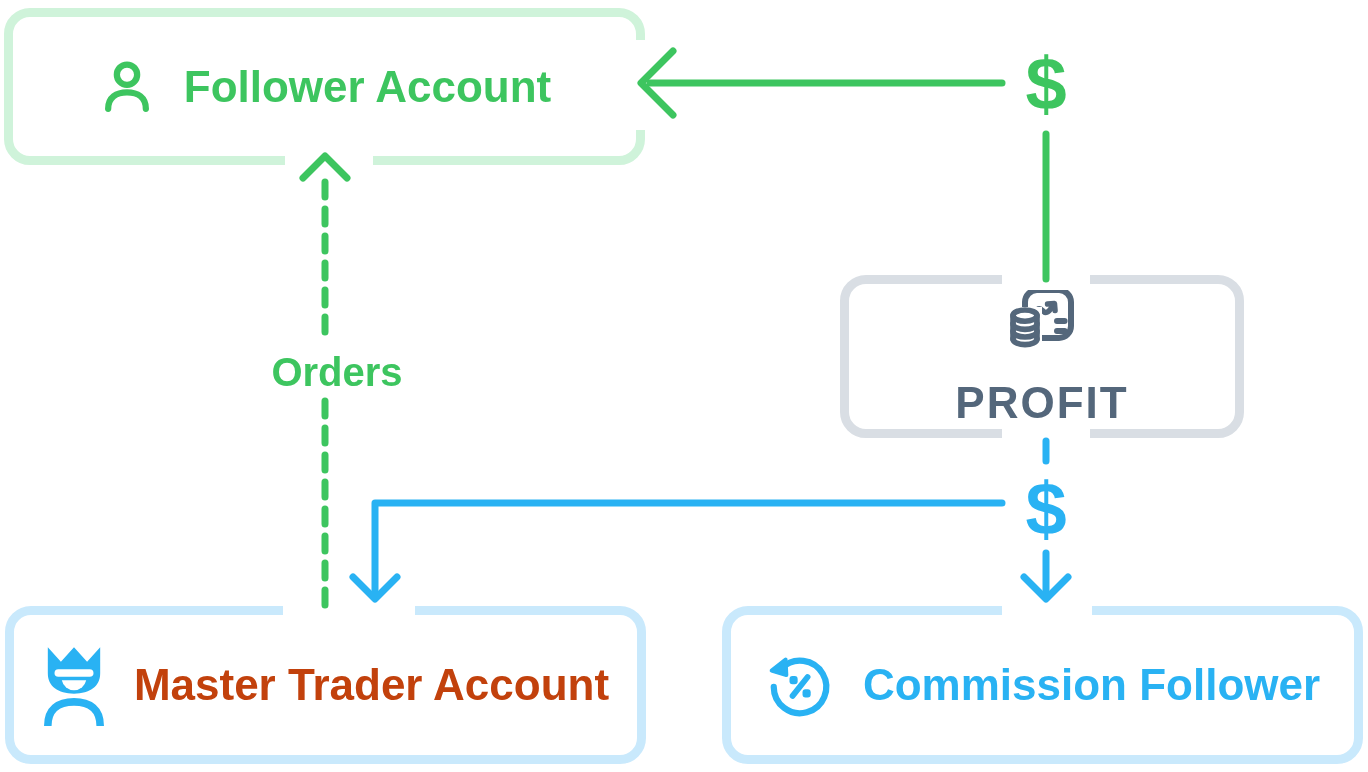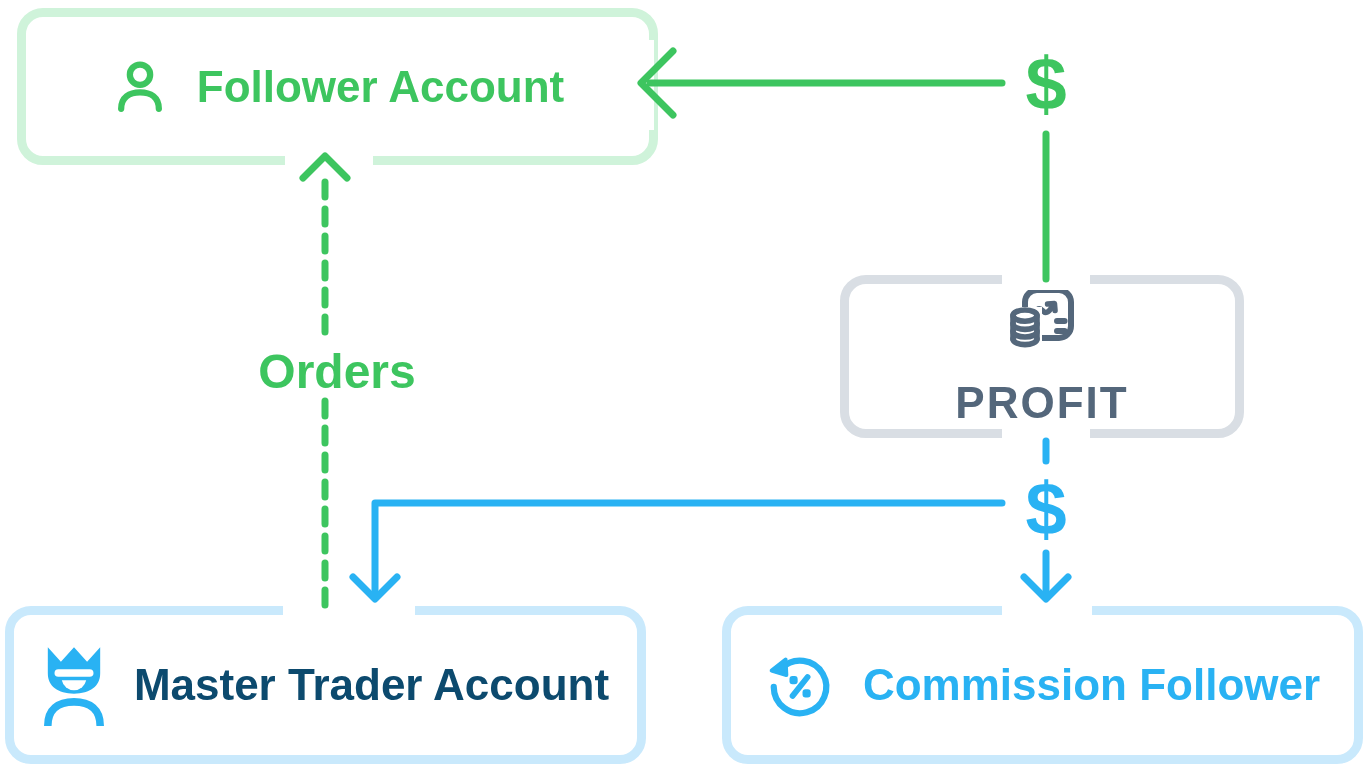--- a/index.html
+++ b/index.html
@@ -5,39 +5,39 @@
   html,body{margin:0;padding:0;background:#ffffff;}
   #stage{
     position:relative;width:1368px;height:772px;background:#ffffff;overflow:hidden;
     font-family:"Liberation Sans","DejaVu Sans",sans-serif;
   }
   .box{
     position:absolute;box-sizing:border-box;background:#fff;border-radius:26px;
     display:flex;align-items:center;justify-content:center;gap:28px;
   }
   .box .label{font-weight:bold;font-size:44px;white-space:nowrap;}
-  #follower-box{left:17px;top:8px;width:641px;height:157px;border:9px solid #cff3da;}
+  #follower-box{left:4px;top:8px;width:641px;height:157px;border:9px solid #cff3da;}
   #follower-box .label{color:#3dc55f;}
   #profit-box{left:840px;top:275px;width:404px;height:163px;border:9px solid #d9dee4;flex-direction:column;}
   #profit-box .label{color:#54677b;letter-spacing:2px;}
   #master-box{left:5px;top:606px;width:641px;height:158px;border:9px solid #c9e9fc;}
-  #master-box .label{color:#0c4a6e;text-align:right;}
+  #master-box .label{color:#c2410c;text-align:right;}
   #commission-box{left:722px;top:606px;width:641px;height:158px;border:9px solid #c9e9fc;}
   #commission-box .label{color:#29b2f3;}
   .gap-patch{position:absolute;background:#ffffff;}
   #connectors{position:absolute;left:0;top:0;width:1368px;height:772px;pointer-events:none;}
   .dollar{
     position:absolute;width:70px;height:80px;line-height:80px;text-align:center;
     font-weight:bold;font-size:74px;
   }
   #dollar-green{left:1011px;top:44px;color:#3dc55f;}
   #dollar-blue{left:1011px;top:469px;color:#29b2f3;}
   #orders-label{
     position:absolute;left:237px;top:347px;width:200px;height:50px;line-height:50px;
-    text-align:center;font-weight:bold;font-size:48px;color:#3dc55f;
+    text-align:center;font-weight:bold;font-size:40px;color:#3dc55f;
   }
   .icon{display:block;flex:0 0 auto;}
 </style>
 </head>
 <body>
 
 <div id="stage">
 
   <div class="box" id="follower-box">
     <svg class="icon" width="58" height="58" viewBox="0 0 24 24">

